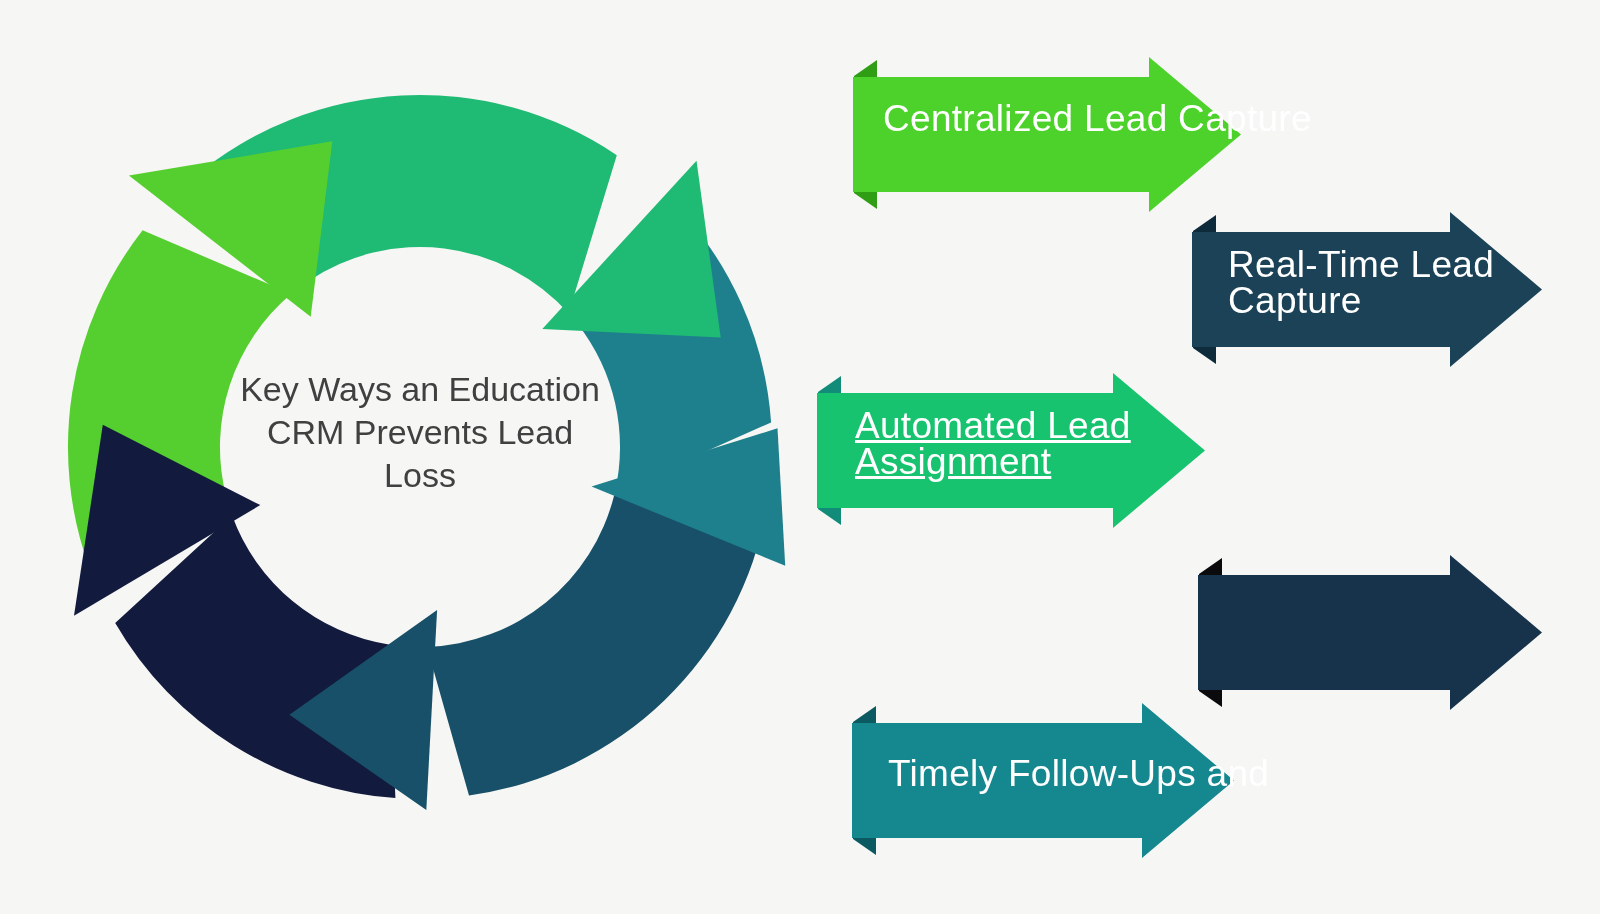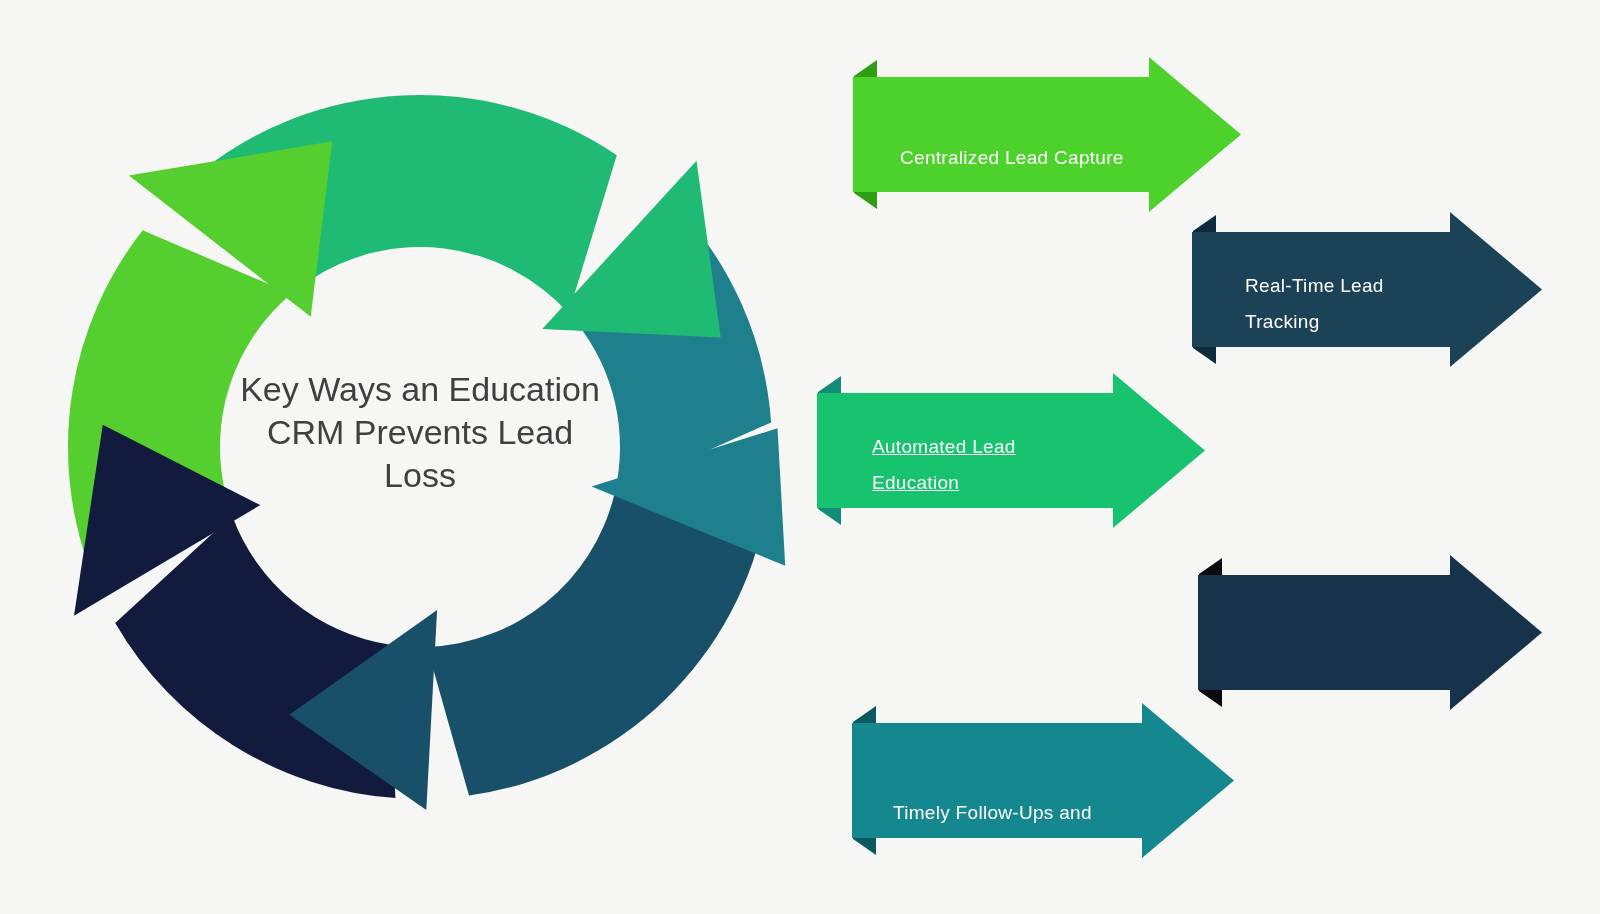--- a/index.html
+++ b/index.html
@@ -10,24 +10,24 @@
   }
   .cycle-svg{position:absolute;left:0;top:0;}
   .center-title{
     position:absolute;left:228px;top:368px;width:384px;
     text-align:center;font-size:34px;line-height:43px;font-weight:500;
     color:#404040;letter-spacing:0;
   }
   .banner{position:absolute;height:155px;}
   .banner svg{position:absolute;left:0;top:0;display:block;}
   .banner-text{
-    position:absolute;top:20px;height:115px;left:17px;
-    display:flex;flex-direction:column;justify-content:flex-end;
+    position:absolute;top:20px;height:115px;left:0;
+    display:flex;flex-direction:column;justify-content:center;
     transform:translateY(-7px);
-    color:#ffffff;font-size:19px;line-height:36px;font-weight:400;
+    color:#ffffff;font-size:37px;line-height:36px;font-weight:400;
     letter-spacing:.3px;white-space:nowrap;
   }
   .banner-text.single{transform:translateY(-16px);}
   .banner-text.bold{font-weight:700;letter-spacing:.2px;}
 </style>
 </head>
 <body>
 
 <div class="stage">
 
@@ -56,43 +56,43 @@
           <span>Centralized Lead Capture</span>
         </div>
       </div>
       <div class="banner" style="left: 1192px; top: 212px; width: 350px;">
         <svg width="350" height="155" viewBox="0 0 350 155">
           <polygon points="24,3 24,152 1,136 1,19" fill="#0d2b3a"></polygon>
           <polygon points="0,20 258,20 258,0 350,77.5 258,155 258,135 0,135" fill="#1b4256"></polygon>
         </svg>
         <div class="banner-text" style="padding-left: 36px; color: rgb(255, 255, 255);">
           <span>Real-Time Lead</span>
-          <span>Tracking</span>
+          <span>Capture</span>
         </div>
       </div>
       <div class="banner" style="left: 817px; top: 373px; width: 388px;">
         <svg width="388" height="155" viewBox="0 0 388 155">
           <polygon points="24,3 24,152 1,136 1,19" fill="#108c78"></polygon>
           <polygon points="0,20 296,20 296,0 388,77.5 296,155 296,135 0,135" fill="#17c36f"></polygon>
         </svg>
         <div class="banner-text" style="padding-left: 38px; color: rgb(255, 255, 255); text-decoration: underline;">
           <span>Automated Lead</span>
-          <span>Education</span>
+          <span>Assignment</span>
         </div>
       </div>
       <div class="banner" style="left: 1198px; top: 555px; width: 344px;">
         <svg width="344" height="155" viewBox="0 0 344 155">
           <polygon points="24,3 24,152 1,136 1,19" fill="#0b0b0d"></polygon>
           <polygon points="0,20 252,20 252,0 344,77.5 252,155 252,135 0,135" fill="#17334c"></polygon>
         </svg>
       </div>
       <div class="banner" style="left: 852px; top: 703px; width: 382px;">
         <svg width="382" height="155" viewBox="0 0 382 155">
           <polygon points="24,3 24,152 1,136 1,19" fill="#0b5a62"></polygon>
           <polygon points="0,20 290,20 290,0 382,77.5 290,155 290,135 0,135" fill="#15878e"></polygon>
         </svg>
-        <div class="banner-text" style="padding-left: 24px; color: rgb(255, 255, 255);">
+        <div class="banner-text" style="padding-left: 36px; color: rgb(255, 255, 255);">
           <span>Timely Follow-Ups and</span>
         </div>
       </div>
     </div>
 
 </div>
 
 </body></html>

